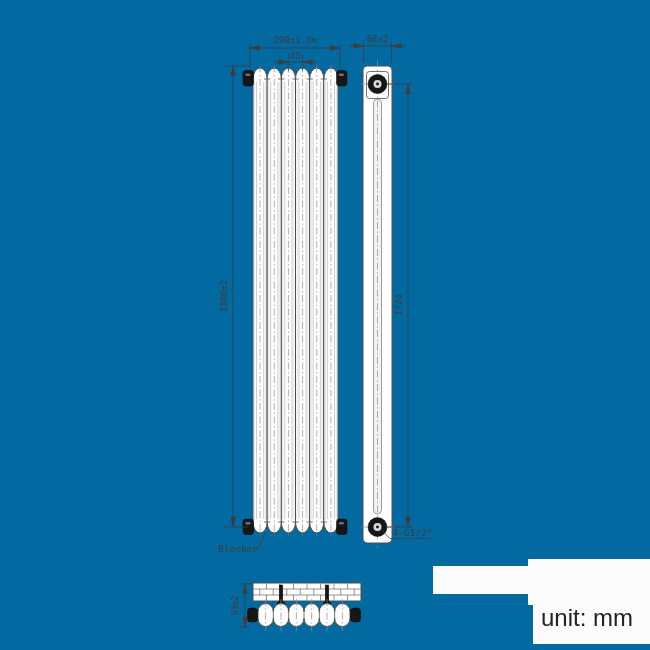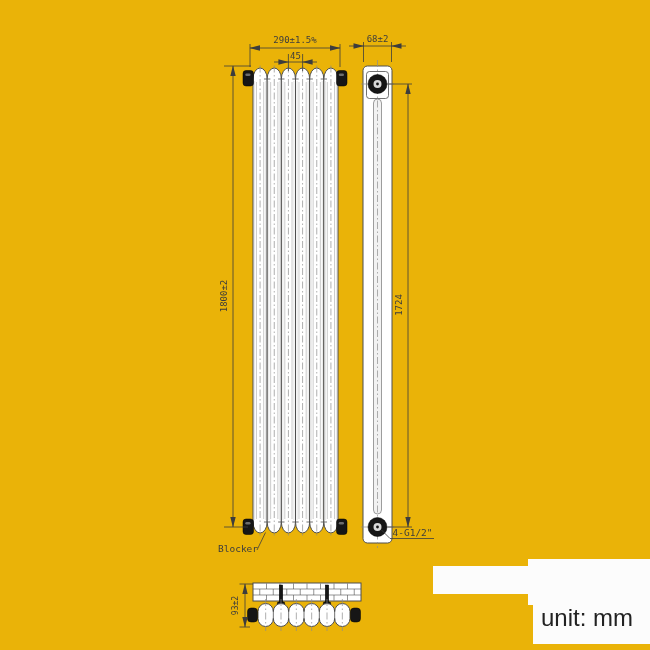--- a/index.html
+++ b/index.html
@@ -1,20 +1,20 @@
 <!DOCTYPE html>
 <html style="--line: #4e4e4e; --text: #3d3d3d; --centerline: #8c8c8c; --dark-fill: #161616; --shade: #cccccc; --watermark: #fcfcfc;"><head>
 <meta charset="utf-8">
 <style>
   :root{
     --line:#4e4e4e; --text:#3d3d3d; --centerline:#8c8c8c;
     --dark-fill:#161616; --shade:#cccccc; --watermark:#fcfcfc;
   }
   html,body{margin:0;padding:0;background:#fff;}
-  #canvas{position:relative;width:650px;height:650px;background:#eab308;overflow:hidden;}
+  #canvas{position:relative;width:650px;height:650px;background:#0369a1;overflow:hidden;}
   svg text{font-family:"DejaVu Sans Mono",monospace;}
   .dim{font-size:9px;fill:var(--text);}
   .dim-sm{font-size:8px;fill:var(--text);}
   .note{font-size:9.5px;fill:var(--text);}
   .unit{font-family:"Liberation Sans",sans-serif;font-size:24px;fill:#222;}
   .ol{fill:#ffffff;stroke:var(--line);stroke-width:1;}
   .thin{stroke:var(--line);stroke-width:0.8;fill:none;}
   .dimln{stroke:var(--text);stroke-width:0.8;fill:none;}
   .cl{stroke:var(--centerline);stroke-width:0.7;fill:none;stroke-dasharray:7 2.5 1.5 2.5;}
   .darkfill{fill:var(--dark-fill);stroke:#000;stroke-width:0.5;}

